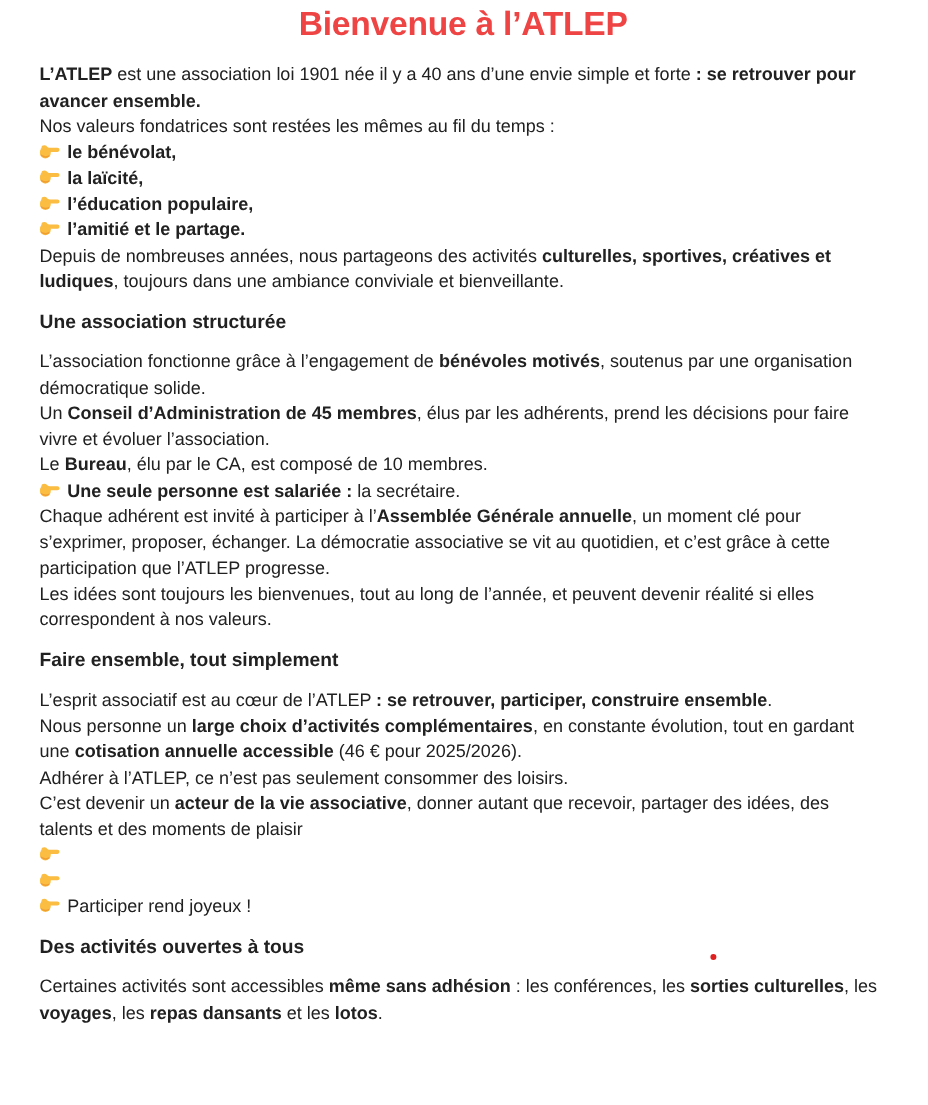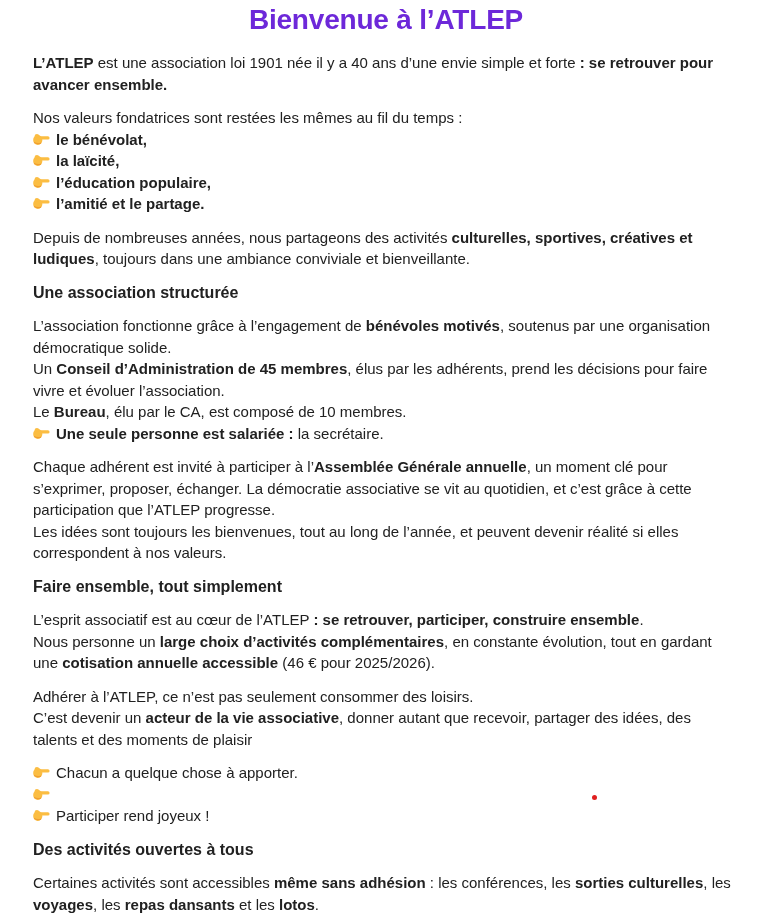--- a/index.html
+++ b/index.html
@@ -24,21 +24,21 @@
     margin: 0 0 14px 0;
     letter-spacing: -0.2px;
   }
   h3 {
     font-size: 16px;
     line-height: 21.5px;
     font-weight: 700;
     margin: 12px 0;
   }
   p {
-    margin: 12px 0;
+    margin: 0 0;
   }
   strong { font-weight: 700; }
   .pt-icon {
     width: 17px;
     height: 13px;
     margin-right: 6px;
     vertical-align: -1px;
     display: inline-block;
   }
   .red-dot {
@@ -47,21 +47,21 @@
     top: 795px;
     width: 5px;
     height: 5px;
     border-radius: 50%;
   }
 </style>
 </head>
 <body style="color: rgb(33, 33, 33); background-color: rgb(255, 255, 255);">
 
 <div class="content">
-    <h1 style="color: #6d28d9;">Bienvenue à l’ATLEP</h1>
+    <h1 style="color: #ef4444;">Bienvenue à l’ATLEP</h1>
     <p><strong>L’ATLEP</strong><span> est une association loi 1901 née il y a 40 ans d’une envie simple et forte </span><strong>: se retrouver pour avancer ensemble.</strong></p>
     <p><span>Nos valeurs fondatrices sont restées les mêmes au fil du temps :</span><br><svg viewBox="0 0 20 14" class="pt-icon">
         <rect x="6" y="3.1" width="13.5" height="4" rx="2" fill="#fbbd42"></rect>
         <ellipse cx="5.6" cy="7.6" rx="5.4" ry="5.9" fill="#fbbd42"></ellipse>
         <ellipse cx="4.6" cy="2.9" rx="2.7" ry="2.3" fill="#fbbd42"></ellipse>
         <path d="M1.2 9.5 Q5.5 12.6 9.6 10.2 L9.6 11.6 Q5.5 14.2 1.2 10.8 Z" fill="#ef9e31"></path>
       </svg><strong>le bénévolat,</strong><br><svg viewBox="0 0 20 14" class="pt-icon">
         <rect x="6" y="3.1" width="13.5" height="4" rx="2" fill="#fbbd42"></rect>
         <ellipse cx="5.6" cy="7.6" rx="5.4" ry="5.9" fill="#fbbd42"></ellipse>
         <ellipse cx="4.6" cy="2.9" rx="2.7" ry="2.3" fill="#fbbd42"></ellipse>
@@ -87,21 +87,21 @@
       </svg><strong>Une seule personne est salariée :</strong><span> la secrétaire.</span></p>
     <p><span>Chaque adhérent est invité à participer à l’</span><strong>Assemblée Générale annuelle</strong><span>, un moment clé pour s’exprimer, proposer, échanger. La démocratie associative se vit au quotidien, et c’est grâce à cette participation que l’ATLEP progresse.</span><br><span>Les idées sont toujours les bienvenues, tout au long de l’année, et peuvent devenir réalité si elles correspondent à nos valeurs.</span></p>
     <h3>Faire ensemble, tout simplement</h3>
     <p><span>L’esprit associatif est au cœur de l’ATLEP </span><strong>: se retrouver, participer, construire ensemble</strong><span>.</span><br><span>Nous personne un </span><strong>large choix d’activités complémentaires</strong><span>, en constante évolution, tout en gardant une </span><strong>cotisation annuelle accessible</strong><span> (46 € pour 2025/2026).</span></p>
     <p><span>Adhérer à l’ATLEP, ce n’est pas seulement consommer des loisirs.</span><br><span>C’est devenir un </span><strong>acteur de la vie associative</strong><span>, donner autant que recevoir, partager des idées, des talents et des moments de plaisir</span></p>
     <p><svg viewBox="0 0 20 14" class="pt-icon">
         <rect x="6" y="3.1" width="13.5" height="4" rx="2" fill="#fbbd42"></rect>
         <ellipse cx="5.6" cy="7.6" rx="5.4" ry="5.9" fill="#fbbd42"></ellipse>
         <ellipse cx="4.6" cy="2.9" rx="2.7" ry="2.3" fill="#fbbd42"></ellipse>
         <path d="M1.2 9.5 Q5.5 12.6 9.6 10.2 L9.6 11.6 Q5.5 14.2 1.2 10.8 Z" fill="#ef9e31"></path>
-      </svg><span>Chacun a quelque chose à apporter.</span><br><svg viewBox="0 0 20 14" class="pt-icon">
+      </svg><br><svg viewBox="0 0 20 14" class="pt-icon">
         <rect x="6" y="3.1" width="13.5" height="4" rx="2" fill="#fbbd42"></rect>
         <ellipse cx="5.6" cy="7.6" rx="5.4" ry="5.9" fill="#fbbd42"></ellipse>
         <ellipse cx="4.6" cy="2.9" rx="2.7" ry="2.3" fill="#fbbd42"></ellipse>
         <path d="M1.2 9.5 Q5.5 12.6 9.6 10.2 L9.6 11.6 Q5.5 14.2 1.2 10.8 Z" fill="#ef9e31"></path>
       </svg><br><svg viewBox="0 0 20 14" class="pt-icon">
         <rect x="6" y="3.1" width="13.5" height="4" rx="2" fill="#fbbd42"></rect>
         <ellipse cx="5.6" cy="7.6" rx="5.4" ry="5.9" fill="#fbbd42"></ellipse>
         <ellipse cx="4.6" cy="2.9" rx="2.7" ry="2.3" fill="#fbbd42"></ellipse>
         <path d="M1.2 9.5 Q5.5 12.6 9.6 10.2 L9.6 11.6 Q5.5 14.2 1.2 10.8 Z" fill="#ef9e31"></path>
       </svg><span>Participer rend joyeux !</span></p>

